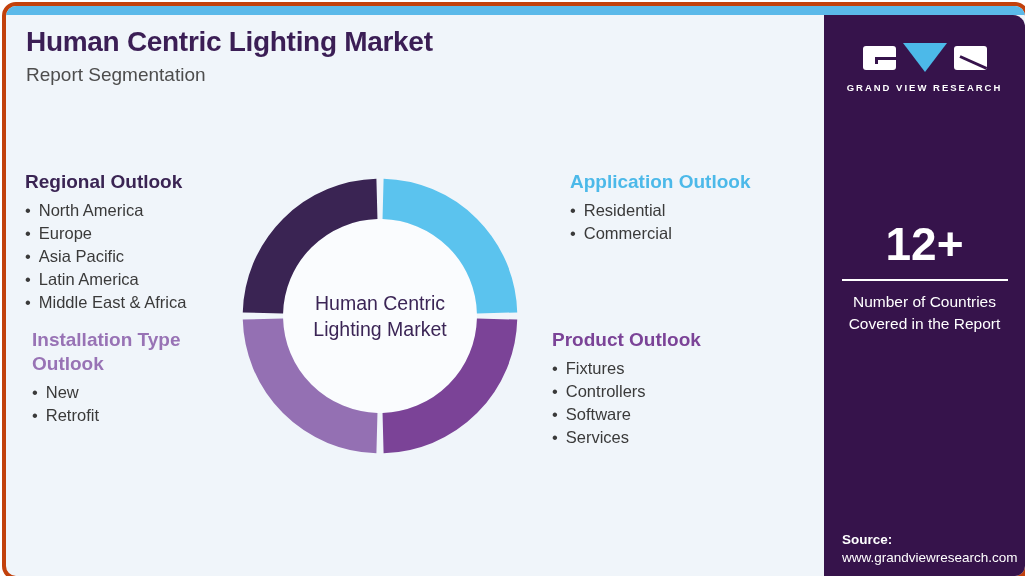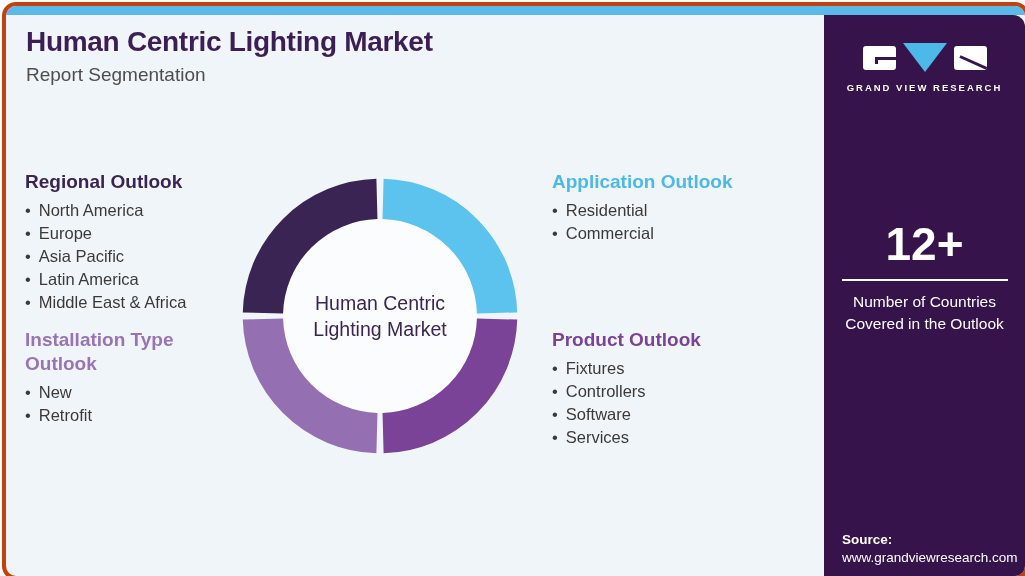--- a/index.html
+++ b/index.html
@@ -6,22 +6,22 @@
     font-family:"Liberation Sans", sans-serif;}
   .card{position:absolute;left:2px;top:2px;width:1019px;height:570px;
     background:#F0F5FA;border:4px solid #c2410c;border-radius:14px;overflow:hidden;}
   .topbar{position:absolute;left:0;top:0;width:100%;height:9px;background:#5BB9E9;}
   .header{position:absolute;left:20px;top:20px;}
   .title{font-size:28px;font-weight:700;color:#3B1E55;letter-spacing:-0.3px;margin:0;}
   .subtitle{font-size:19px;color:#4D4D4D;margin-top:6px;}
   
   .section{position:absolute;width:220px;}
   .sec-regional{left:19px;top:164px;}
-  .sec-installation{left:19px;top:322px;width:190px;}
-  .sec-application{left:546px;top:164px;}
+  .sec-installation{left:26px;top:322px;width:190px;}
+  .sec-application{left:564px;top:164px;}
   .sec-product{left:546px;top:322px;}
   .sec-heading{font-size:19px;font-weight:700;line-height:24px;margin:0 0 5px 0;}
   ul.bullets{list-style:none;margin:0;padding:0;}
   ul.bullets li{display:flex;gap:8px;font-size:16.5px;color:#3A3A3A;line-height:23px;}
   ul.bullets li::before{content:"•";color:#3A3A3A;}
   
   .donut-wrap{position:absolute;left:230px;top:166px;width:288px;height:288px;}
   .donut-wrap svg{display:block;width:288px;height:288px;}
   .donut-center{position:absolute;left:50%;top:50%;transform:translate(-50%,-50%);
     width:176px;text-align:center;font-size:19.5px;line-height:26px;color:#3B2556;}
@@ -116,21 +116,21 @@
         <div class="logo-block">
           <div class="rcut"></div>
         </div>
       </div>
       <div class="brand">GRAND VIEW RESEARCH</div>
     </div>
 
     <div class="stat">
       <div class="stat-value">12+</div>
       <div class="stat-divider"></div>
-      <div class="stat-label">Number of Countries Covered in the Outlook</div>
+      <div class="stat-label">Number of Countries Covered in the Report</div>
     </div>
 
     <div class="source">
       <div class="source-label">Source:</div>
       <div class="source-url">www.grandviewresearch.com</div>
     </div>
   </div>
 </div>
 
 </body></html>

